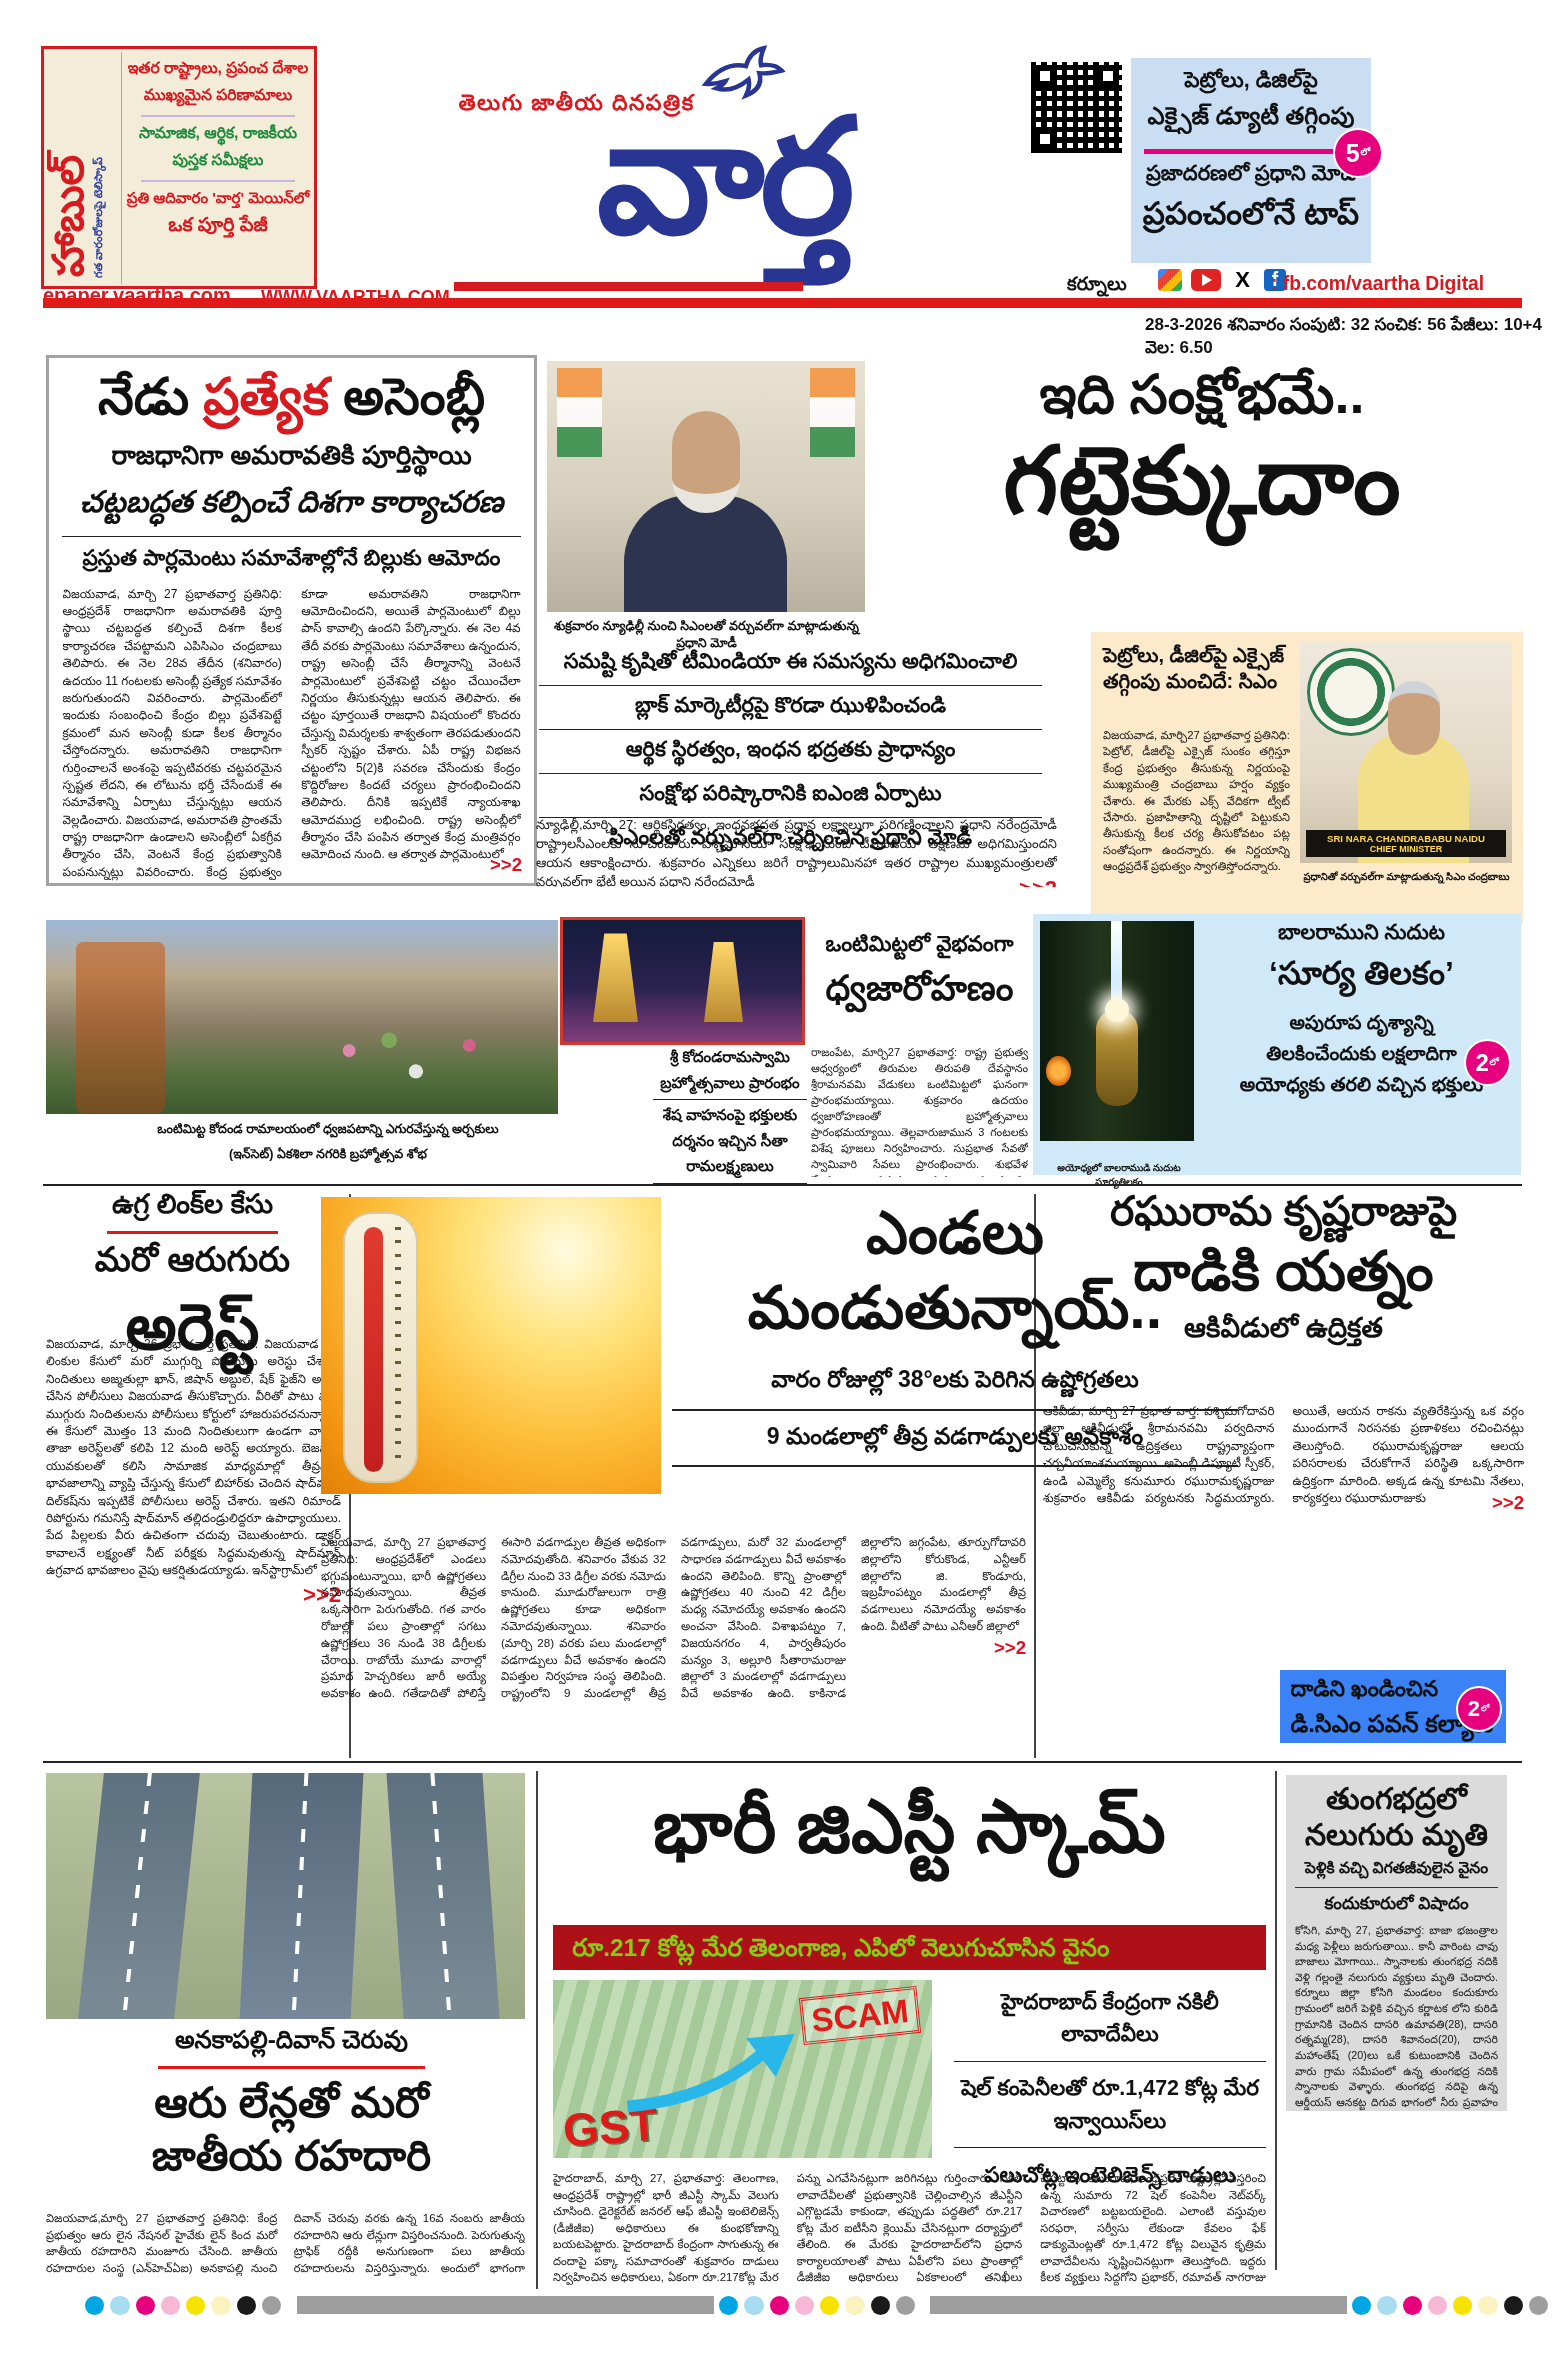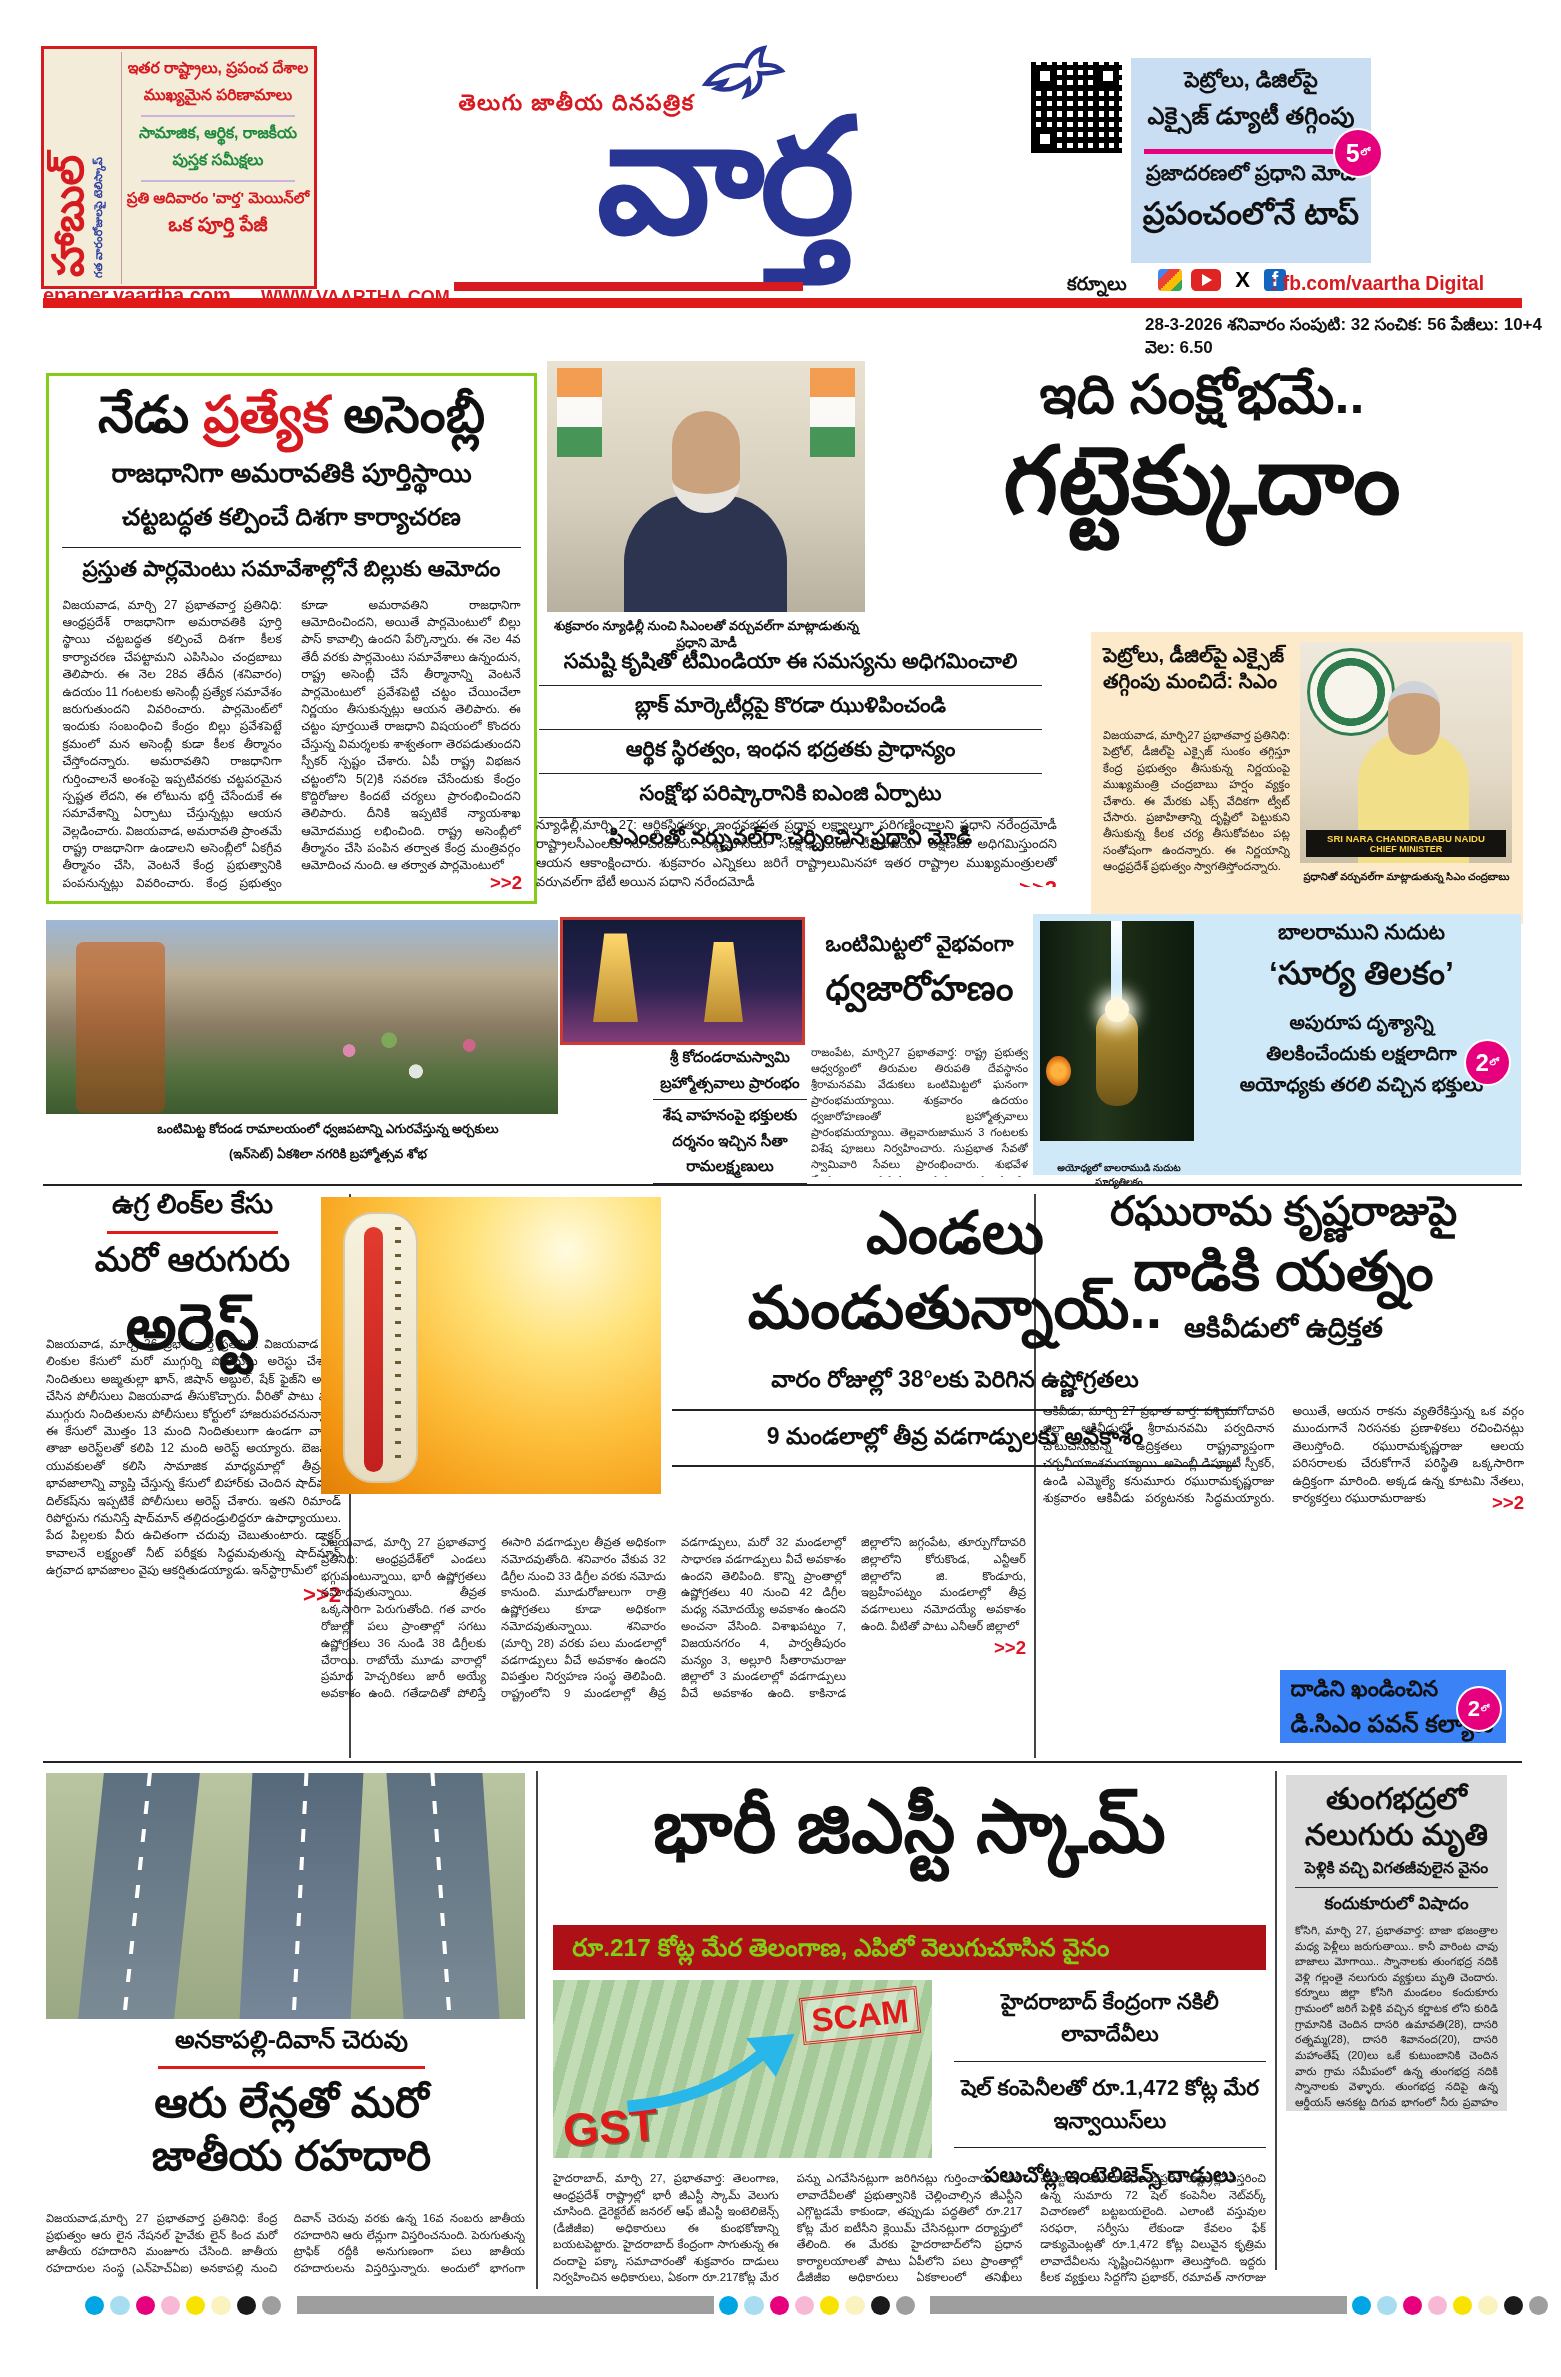--- a/index.html
+++ b/index.html
@@ -81,26 +81,26 @@
       <span style="position:absolute;left:10.4px;top:5.2px;width:0;height:0;border-left:10.4px solid #fff;border-top:6px solid transparent;border-bottom:6px solid transparent;"></span>
     </span>
     <span class="b" style="display:inline-block;width:24px;height:22px;margin-left:6px;vertical-align:middle;color:#000;font-size:22px;line-height:22px;text-align:center;">X</span>
     <span class="b" style="display:inline-block;width:22px;height:22px;margin-left:6px;vertical-align:middle;background:#1465c0;color:#fff;border-radius:3.7px;font-size:19.3px;line-height:22px;text-align:center;">f</span>
   </div>
   <div class="abs b red" style="left:1271px;top:273px;font-size:19.3px;">: fb.com/vaartha Digital</div>
 
   <div class="abs" style="left:43px;top:298px;width:1479px;height:9.6px;background:#e01a18;"></div>
   <div class="abs b" style="left:1145px;top:315px;font-size:17px;">28-3-2026 శనివారం సంపుటి: 32 సంచిక: 56  పేజీలు: 10+4  వెల: 6.50</div>
 
-  <div class="abs boxed" style="left:46px;top:373px;width:491px;height:531px;border:3px solid #84cc16;padding:10.4px 13.4px;overflow:hidden;">
+  <div class="abs boxed" style="left:46px;top:355px;width:491px;height:531px;border:3px solid #a3a3a3;padding:10.4px 13.4px;overflow:hidden;">
     <div class="c" style="font-size:51px;font-weight:900;line-height:1.15;">
       <span>నేడు </span><span class="red">ప్రత్యేక</span><span> అసెంబ్లీ</span>
     </div>
     <div class="c b" style="font-size:26px;margin-top:13.4px;">రాజధానిగా అమరావతికి పూర్తిస్థాయి</div>
-    <div class="c b" style="font-size:24px;margin-top:7.4px;padding-bottom:10.4px;border-bottom:1.5px solid #222;">చట్టబద్ధత కల్పించే దిశగా కార్యాచరణ</div>
+    <div class="c b" style="font-size:30px;margin-top:7.4px;padding-bottom:10.4px;border-bottom:1.5px solid #222;font-style:italic;">చట్టబద్ధత కల్పించే దిశగా కార్యాచరణ</div>
     <div class="c b" style="font-size:21.5px;margin-top:9px;">ప్రస్తుత పార్లమెంటు సమావేశాల్లోనే బిల్లుకు ఆమోదం</div>
     <div class="body-text just" style="margin-top:10.4px;height:303px;columns:2;column-gap:19.3px;">
       <span>విజయవాడ, మార్చి 27 ప్రభాతవార్త ప్రతినిధి: ఆంధ్రప్రదేశ్ రాజధానిగా అమరావతికి పూర్తి స్థాయి చట్టబద్ధత కల్పించే దిశగా కీలక కార్యాచరణ చేపట్టామని ఎపిసిఎం చంద్రబాబు తెలిపారు. ఈ నెల 28వ తేదీన (శనివారం) ఉదయం 11 గంటలకు అసెంబ్లీ ప్రత్యేక సమావేశం జరుగుతుందని వివరించారు. పార్లమెంట్‌లో ఇందుకు సంబంధించి కేంద్రం బిల్లు ప్రవేశపెట్టే క్రమంలో మన అసెంబ్లీ కుడా కీలక తీర్మానం చేస్తోందన్నారు. అమరావతిని రాజధానిగా గుర్తించాలనే అంశంపై ఇప్పటివరకు చట్టపరమైన స్పష్టత లేదని, ఈ లోటును భర్తీ చేసేందుకే ఈ సమావేశాన్ని ఏర్పాటు చేస్తున్నట్లు ఆయన వెల్లడించారు. విజయవాడ, అమరావతి ప్రాంతమే రాష్ట్ర రాజధానిగా ఉండాలని అసెంబ్లీలో ఏకగ్రీవ తీర్మానం చేసి, వెంటనే కేంద్ర ప్రభుత్వానికి పంపనున్నట్లు వివరించారు. కేంద్ర ప్రభుత్వం కూడా అమరావతిని రాజధానిగా ఆమోదించిందని, అయితే పార్లమెంటులో బిల్లు పాస్ కావాల్సి ఉందని పేర్కొన్నారు. ఈ నెల 4వ తేదీ వరకు పార్లమెంటు సమావేశాలు ఉన్నందున, రాష్ట్ర అసెంబ్లీ చేసే తీర్మానాన్ని వెంటనే పార్లమెంటులో ప్రవేశపెట్టి చట్టం చేయించేలా నిర్ణయం తీసుకున్నట్లు ఆయన తెలిపారు. ఈ చట్టం పూర్తయితే రాజధాని విషయంలో కొందరు చేస్తున్న విమర్శలకు శాశ్వతంగా తెరపడుతుందని స్పీకర్ స్పష్టం చేశారు. ఏపీ రాష్ట్ర విభజన చట్టంలోని 5(2)కి సవరణ చేసేందుకు కేంద్రం కొద్దిరోజుల కిందటే చర్యలు ప్రారంభించిందని తెలిపారు. దీనికి ఇప్పటికే న్యాయశాఖ ఆమోదముద్ర లభించింది. రాష్ట్ర అసెంబ్లీలో తీర్మానం చేసి పంపిన తర్వాత కేంద్ర మంత్రివర్గం ఆమోదించ నుంది. ఆ తర్వాత పార్లమెంటులో</span>
     </div>
     <span class="more abs" style="right:12px;bottom:7.4px;">&gt;&gt;2</span>
   </div>
 
   <div class="abs photo" style="left:547px;top:361px;width:318px;height:251px;background:linear-gradient(180deg,#e9e2d2 0%,#d7cfbd 55%,#b9b1a0 100%);">
     <div class="abs" style="left:10.4px;top:7.4px;width:45px;height:89px;background:linear-gradient(180deg,#f5913b 33%,#fff 33% 66%,#2e8b44 66%);opacity:.85;"></div>
     <div class="abs" style="right:10.4px;top:7.4px;width:45px;height:89px;background:linear-gradient(180deg,#f5913b 33%,#fff 33% 66%,#2e8b44 66%);opacity:.85;"></div>

